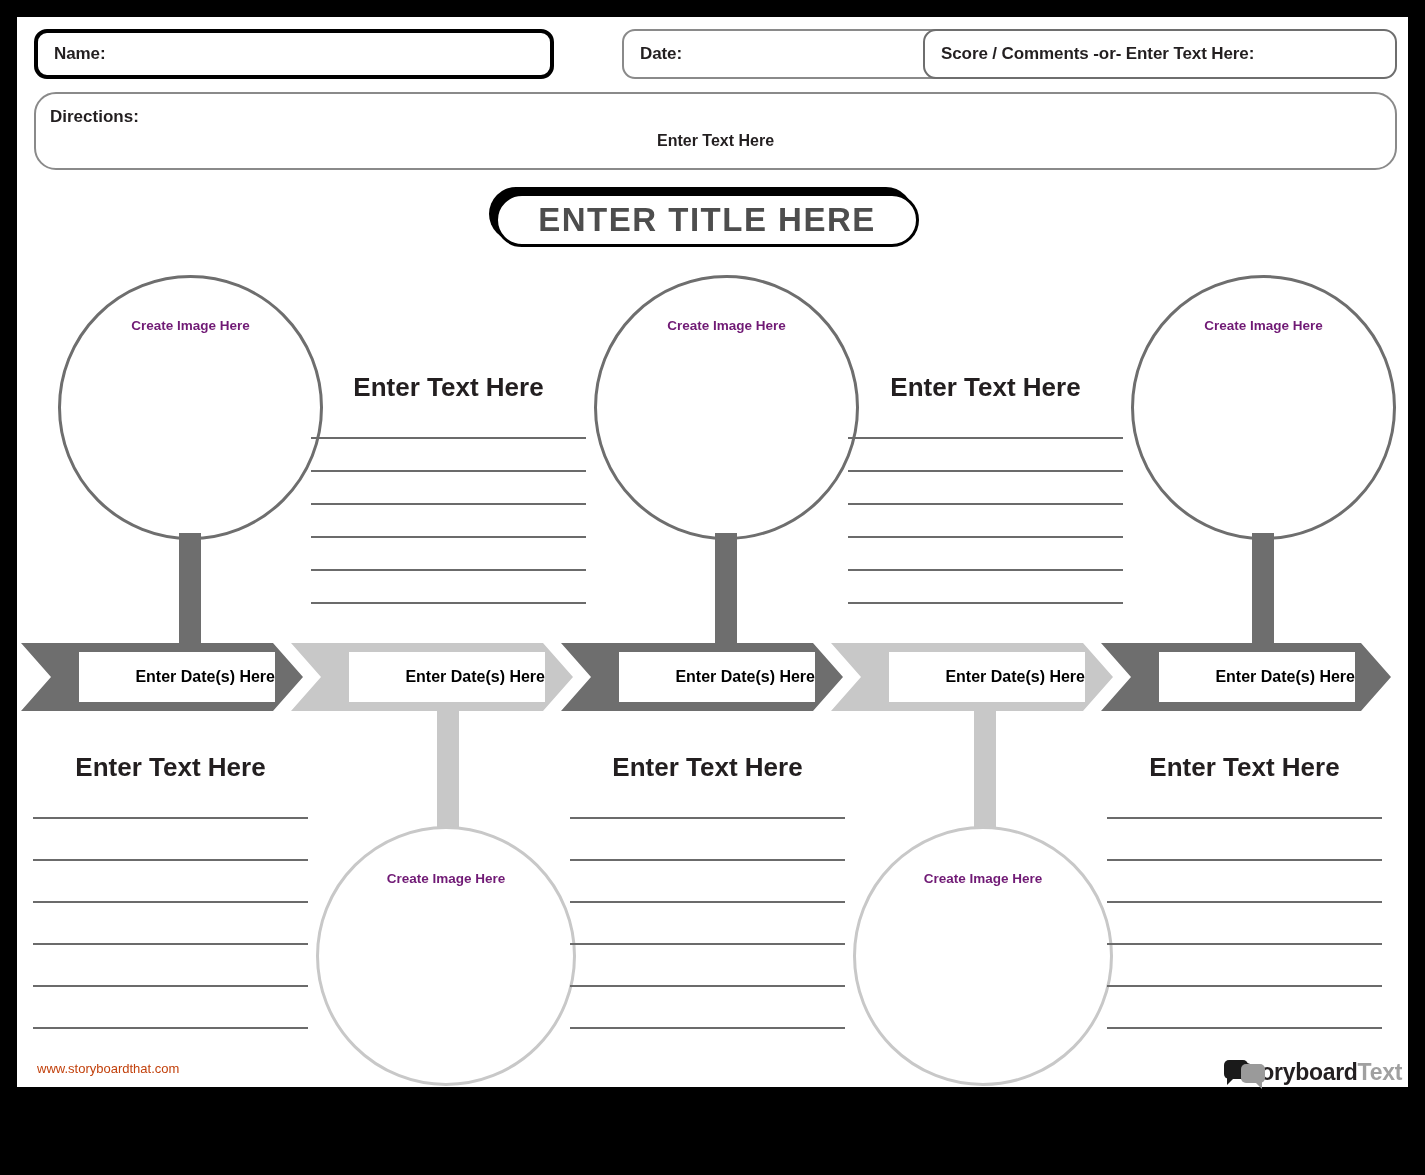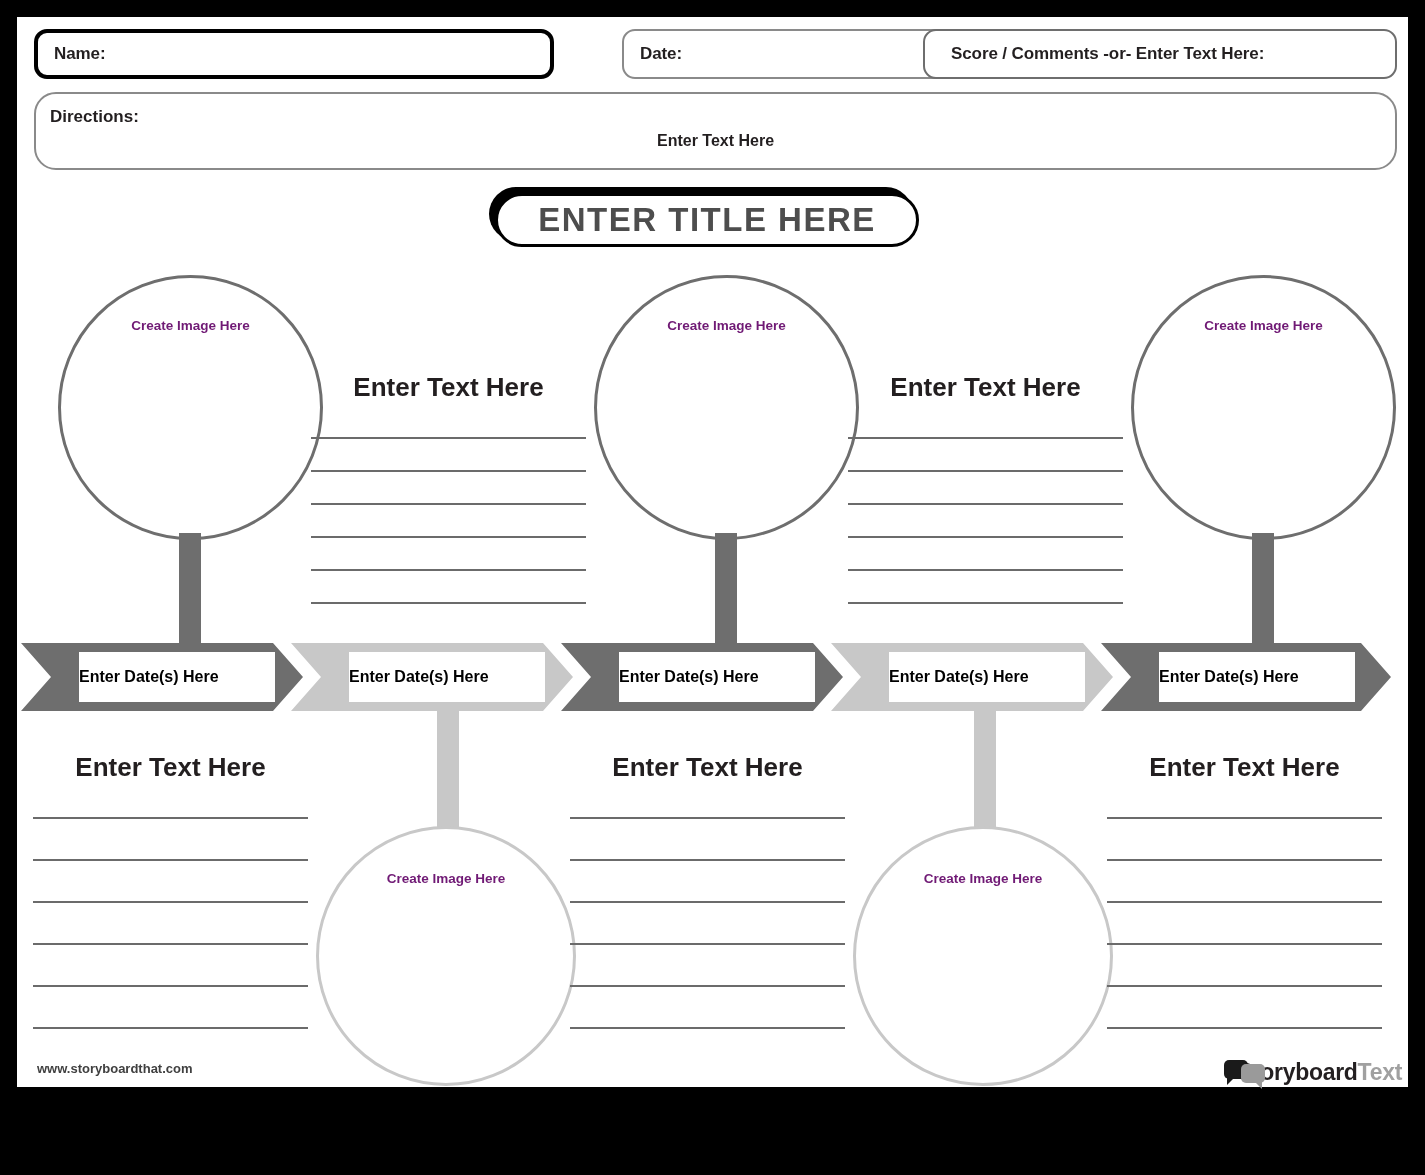--- a/index.html
+++ b/index.html
@@ -51,21 +51,20 @@
   .field-date {
     left: 559px; top: 12px;
     width: 327px; height: 50px;
     border: 2.5px solid #8a8a8a;
     margin-left: 46px;
   }
   .field-score {
     left: 906px; top: 12px;
     width: 474px; height: 50px;
     border: 2.5px solid #6e6e6e;
-    padding-left: 10px;
   }
 
   .directions {
     position: absolute;
     left: 17px; top: 75px;
     width: 1363px; height: 78px;
     background: #ffffff;
     border: 2.5px solid #8a8a8a;
     border-radius: 22px;
   }
@@ -161,21 +160,21 @@
   }
   .chev-dark  { background: #6e6e6e; }
   .chev-light { background: #c8c8c8; }
   .chev-box {
     position: absolute;
     top: 9px;
     height: 50px;
     background: #ffffff;
     display: flex;
     align-items: center;
-    justify-content: flex-start;
+    justify-content: flex-end;
   }
   .chev-box-text {
     font-size: 16px;
     font-weight: bold;
     color: #000000;
     white-space: nowrap;
   }
 
   
   .text-block { position: absolute; }
@@ -191,22 +190,22 @@
     height: 2px;
     background: #6b6b6b;
     width: 100%;
   }
 
   
   .site-url {
     position: absolute;
     left: 20px; top: 1044px;
     font-size: 13px;
-    font-weight: bold;
-    color: #404040;
+    font-weight: normal;
+    color: #c2410c;
   }
   .logo {
     position: absolute;
     left: 1207px; top: 1038px;
     width: 178px; height: 34px;
     display: flex;
     align-items: center;
   }
   .logo-bubbles {
     position: relative;

